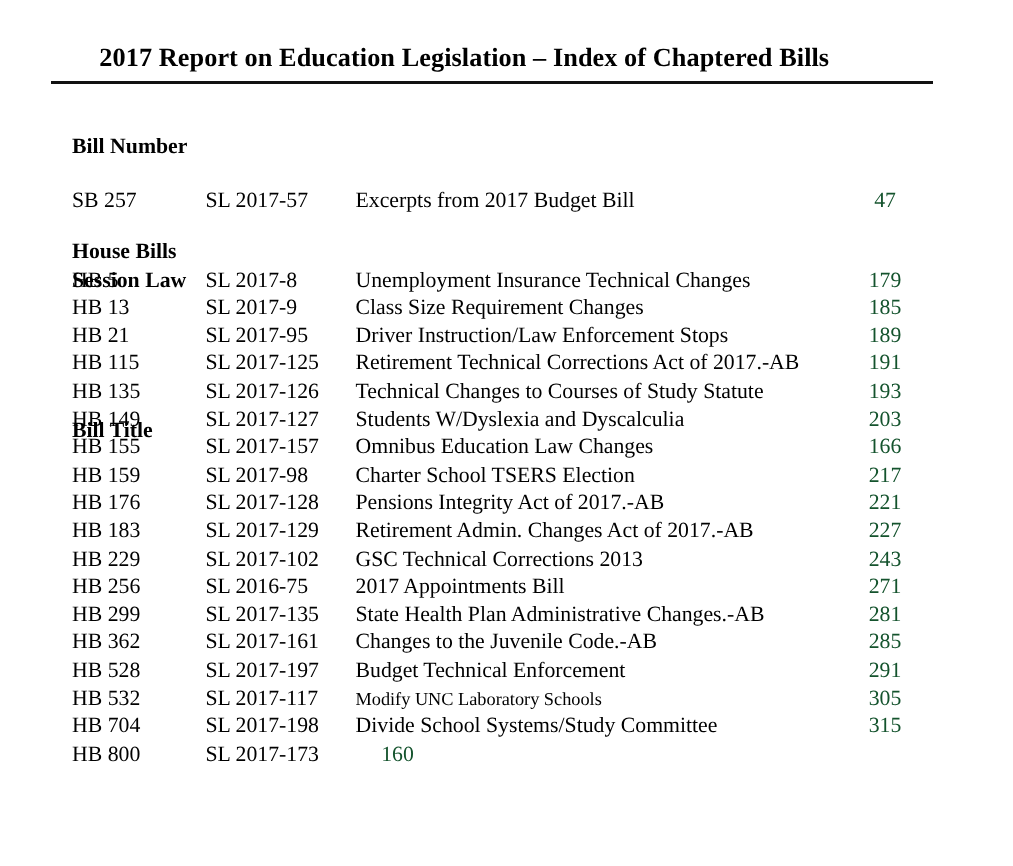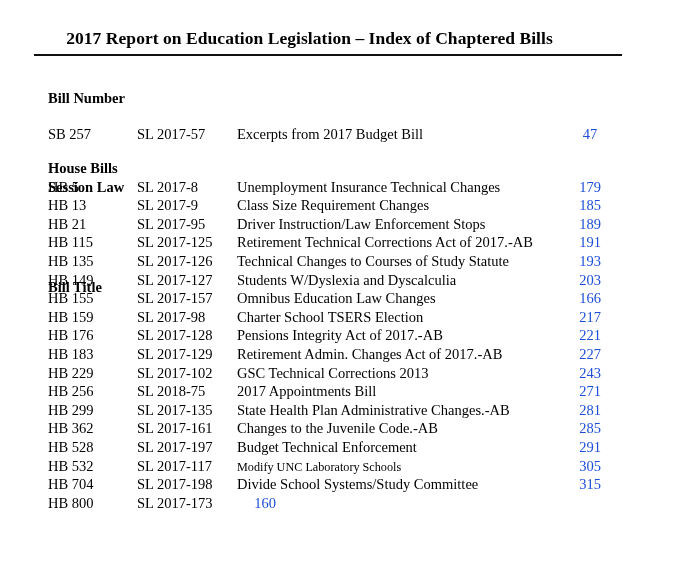--- a/index.html
+++ b/index.html
@@ -72,21 +72,21 @@
   }
   .header-row .col-page { text-align: center; }
 
   .spacer-sm { height: 14px; }
   .spacer-md { height: 15px; }
 
   .data-row {
     font-size: 14.5px;
   }
   .data-row .col-page {
-    color: #1d4ed8;
+    color: #14532d;
   }
   .data-row.small .col-title {
     font-size: 12.2px;
   }
 
   .section-head {
     font-weight: bold;
     font-size: 14.5px;
     height: 19px;
   }
@@ -191,21 +191,21 @@
           <div class="col-page nowrap">227</div>
         </div>
         <div class="row data-row">
           <div class="col-bill nowrap">HB 229</div>
           <div class="col-law nowrap">SL 2017-102</div>
           <div class="col-title nowrap">GSC Technical Corrections 2013</div>
           <div class="col-page nowrap">243</div>
         </div>
         <div class="row data-row">
           <div class="col-bill nowrap">HB 256</div>
-          <div class="col-law nowrap">SL 2018-75</div>
+          <div class="col-law nowrap">SL 2016-75</div>
           <div class="col-title nowrap">2017 Appointments Bill</div>
           <div class="col-page nowrap">271</div>
         </div>
         <div class="row data-row">
           <div class="col-bill nowrap">HB 299</div>
           <div class="col-law nowrap">SL 2017-135</div>
           <div class="col-title nowrap">State Health Plan Administrative Changes.-AB</div>
           <div class="col-page nowrap">281</div>
         </div>
         <div class="row data-row">

